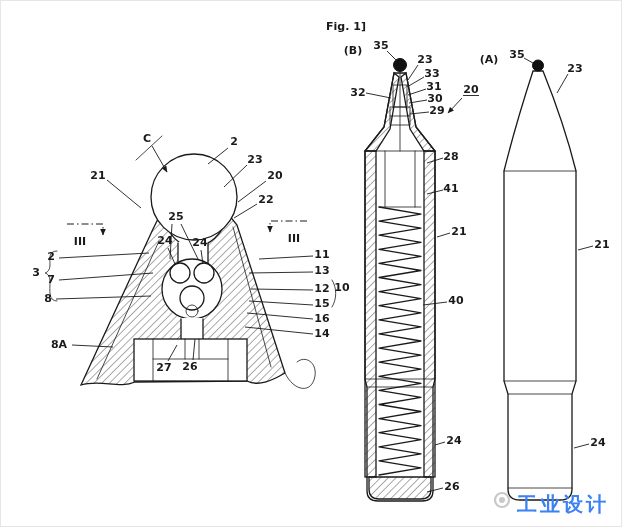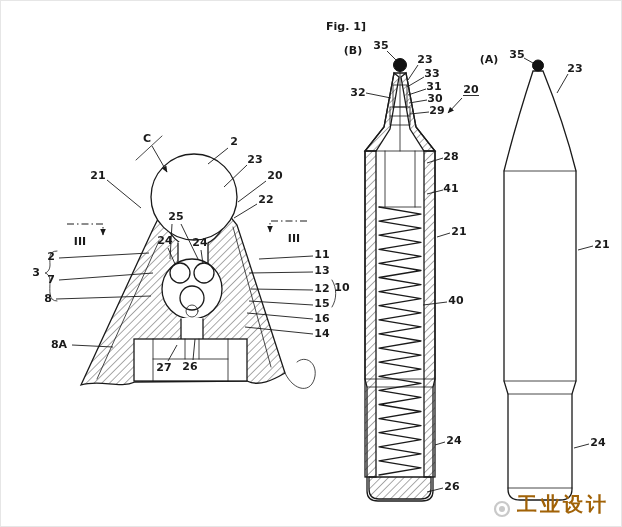--- a/index.html
+++ b/index.html
@@ -12,22 +12,22 @@
   .ink{stroke:#1a1a1a;fill:none;stroke-width:1.3;stroke-linecap:round;stroke-linejoin:round;}
   .ink-thin{stroke:#1a1a1a;fill:none;stroke-width:0.8;stroke-linecap:round;}
   .white{fill:#ffffff;stroke:#1a1a1a;stroke-width:1.3;}
   .white-noline{fill:#ffffff;stroke:none;}
   .hatched{fill:url(#hatch);stroke:#1a1a1a;stroke-width:1.3;}
   .dashdot{stroke:#1a1a1a;fill:none;stroke-width:1;stroke-dasharray:7 3 1.5 3;}
   .leader{stroke:#1a1a1a;stroke-width:0.9;fill:none;}
   .lbl{font-family:"DejaVu Sans",sans-serif;font-size:11px;font-weight:bold;fill:#1a1a1a;
        text-anchor:middle;dominant-baseline:middle;}
   .watermark{
-    position:absolute;right:12px;bottom:8px;display:flex;align-items:flex-end;gap:6px;
-    color:#a16207;font-size:20px;font-weight:bold;letter-spacing:3px;user-select:none;
+    position:absolute;right:12px;bottom:8px;display:flex;align-items:flex-start;gap:6px;
+    color:#3b82f6;font-size:20px;font-weight:bold;letter-spacing:3px;user-select:none;
   }
 </style>
 </head>
 <body>
 
 <div class="canvas">
   <svg id="drawing" width="622" height="527" viewBox="0 0 622 527">
     <defs>
       <pattern id="hatch" width="5.5" height="5.5" patternUnits="userSpaceOnUse" patternTransform="rotate(45)">
         <line x1="0" y1="0" x2="0" y2="5.5" stroke="#2a2a2a" stroke-width="0.8"></line>

